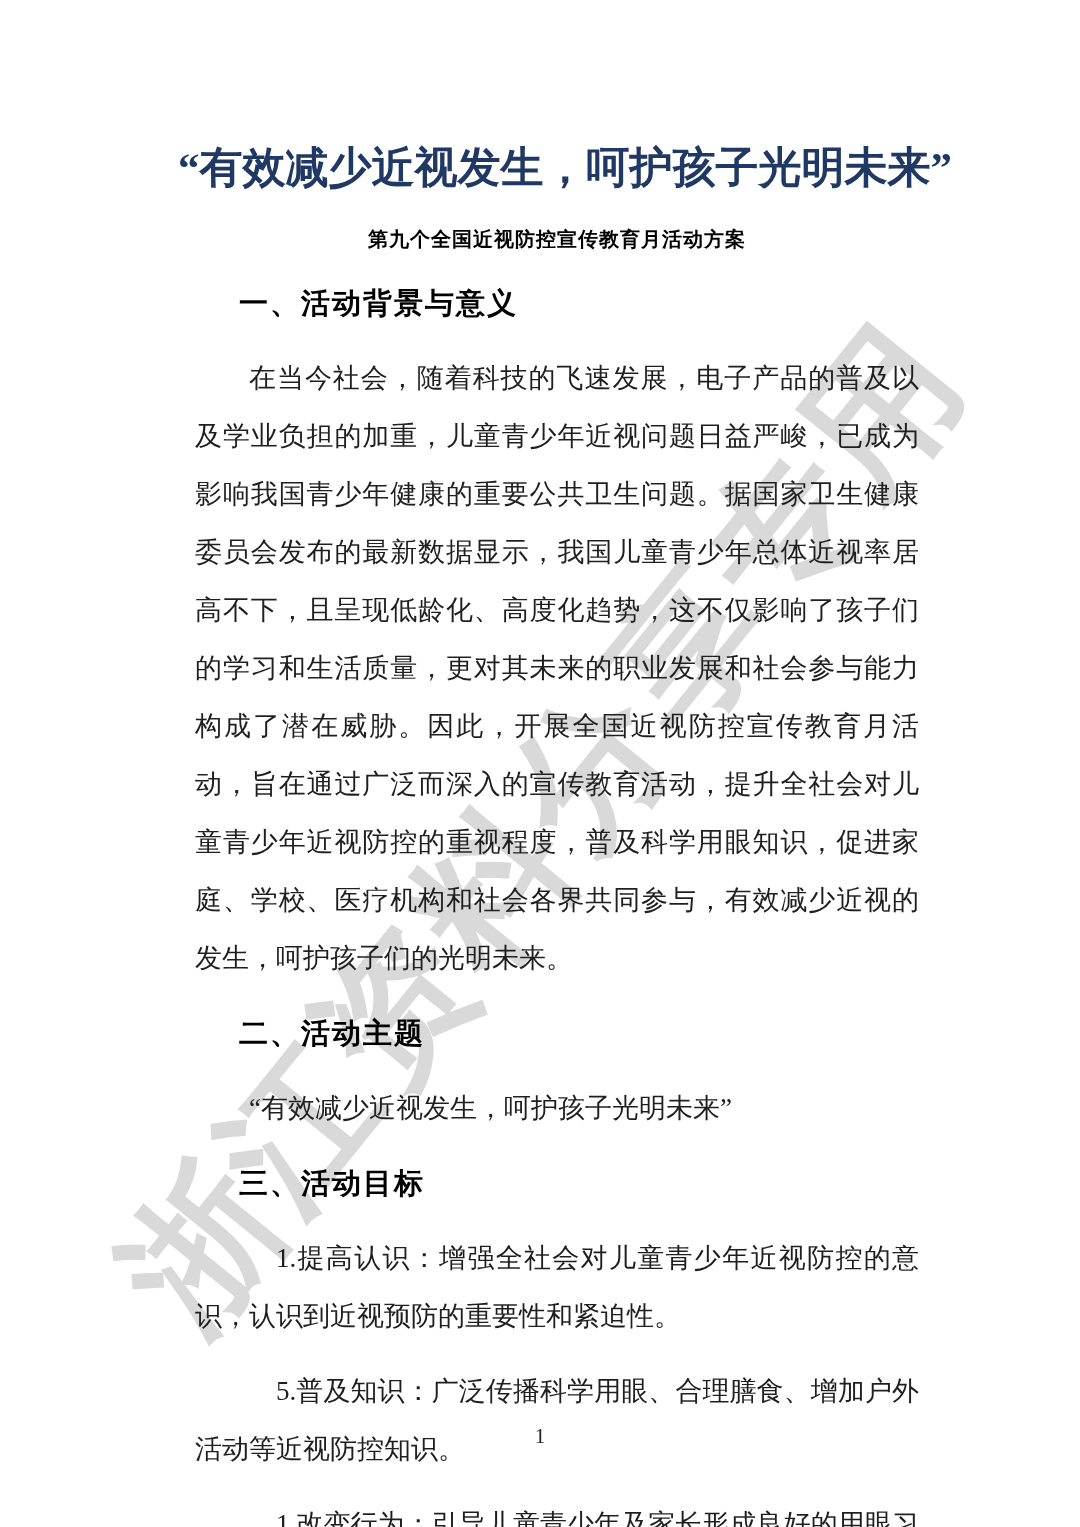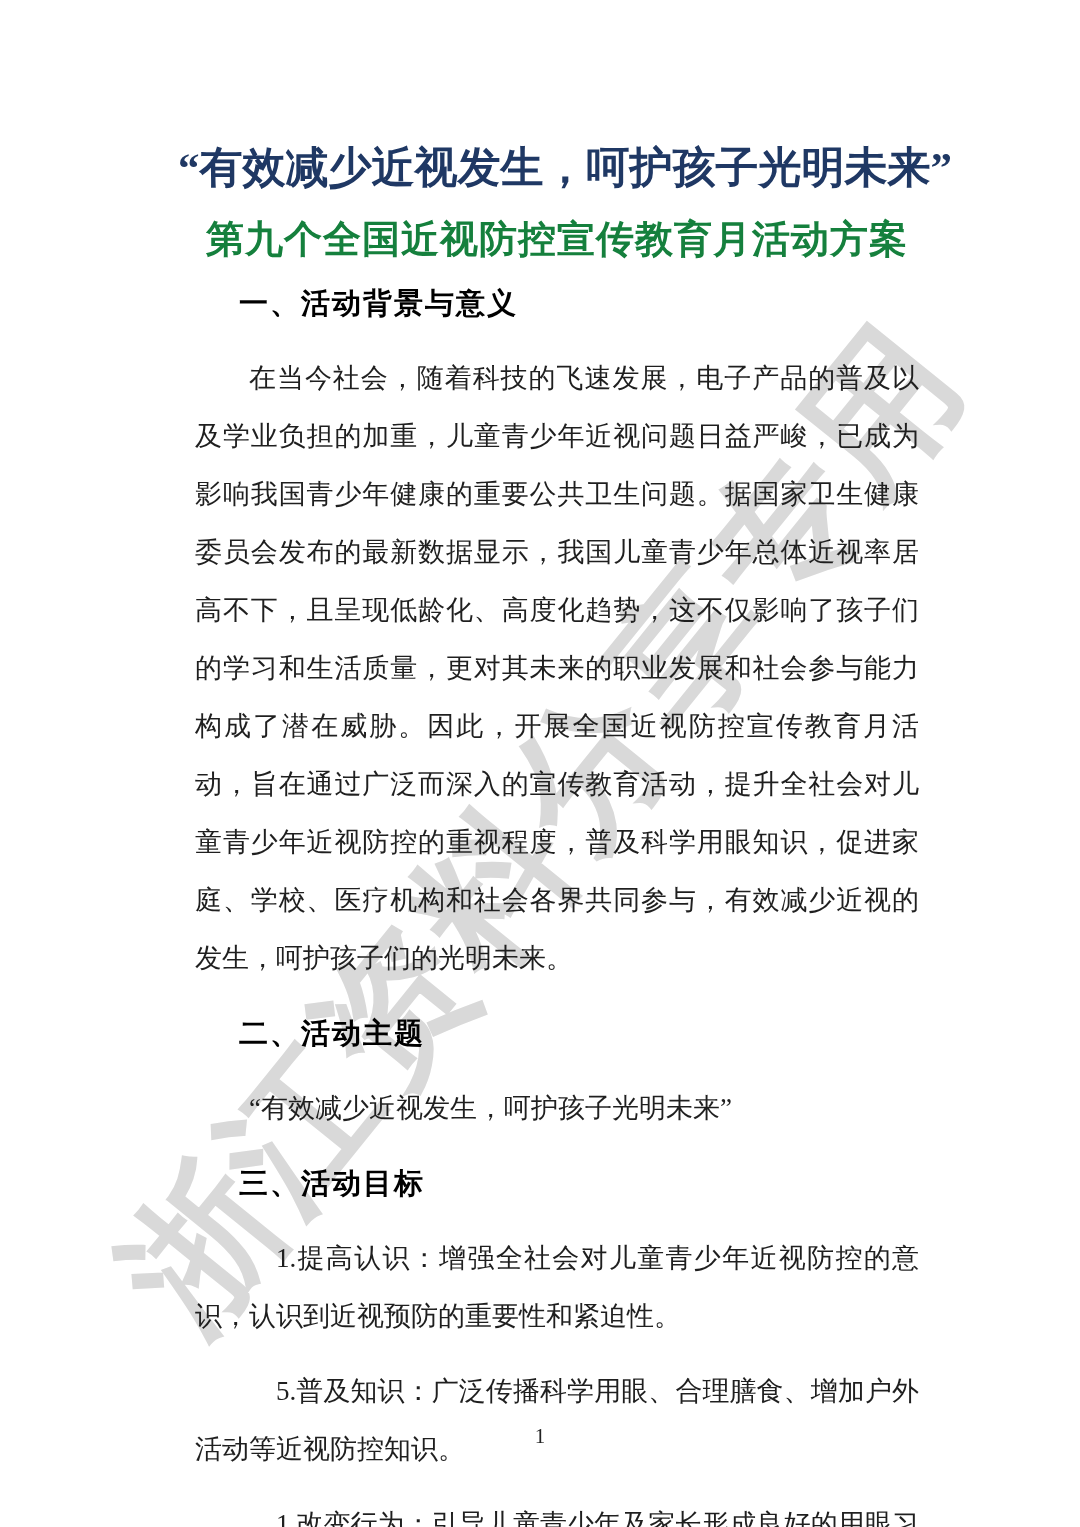--- a/index.html
+++ b/index.html
@@ -45,24 +45,24 @@
     font-size:43px;
     line-height:56px;
     font-weight:bold;
     color:#1f3864;
     text-align:center;
     letter-spacing:0px;
     white-space:nowrap;
   }
   .subtitle{
     margin:20px 0 12px 0;
-    font-size:38px;
+    font-size:20px;
     line-height:46px;
     font-weight:bold;
-    color:#15803d;
+    color:#000000;
     text-align:center;
     letter-spacing:1px;
   }
   .heading{
     margin:0;
     font-size:29px;
     line-height:58px;
     font-weight:bold;
     color:#000000;
     text-indent:2.1em;

